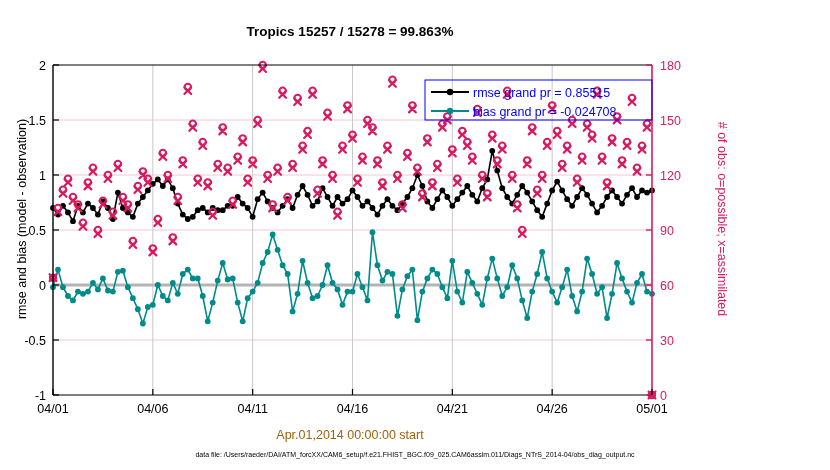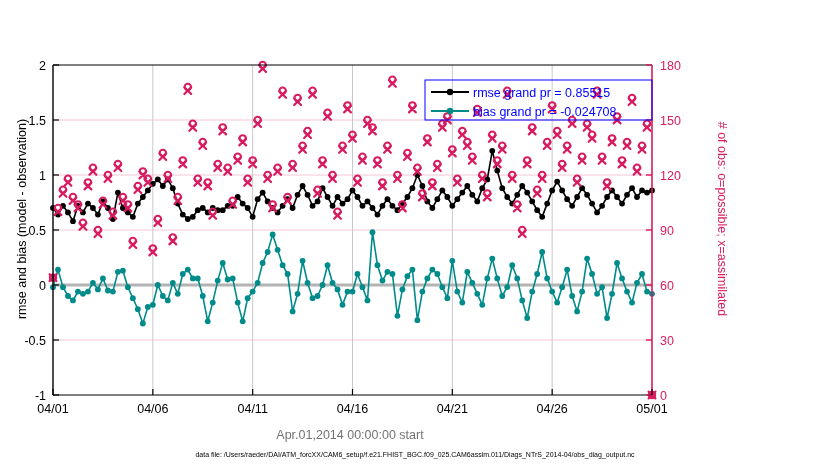--- a/index.html
+++ b/index.html
@@ -4,41 +4,42 @@
 <style>
   html,body{margin:0;padding:0;background:#ffffff;}
   body{width:830px;height:470px;overflow:hidden;
        font-family:"Liberation Sans","DejaVu Sans",sans-serif;}
   #root{position:relative;width:830px;height:470px;}
   .ttl{position:absolute;left:0;width:700px;text-align:center;
        font-weight:bold;font-size:13.5px;color:#000;letter-spacing:0px;}
   #title1{top:24px;}
   #title2{top:42px;}
   #xlabel{position:absolute;left:0;width:700px;top:428px;text-align:center;
-          font-size:12.5px;color:#737373;}
+          font-size:12.5px;color:#a16207;}
   #datafile{position:absolute;left:0;width:830px;top:451px;text-align:center;
             font-size:7px;color:#000;}
   #ylabelL{position:absolute;left:-148px;top:212px;width:340px;text-align:center;
            font-size:12.5px;color:#000;
            transform:rotate(-90deg);transform-origin:center center;}
   #ylabelR{position:absolute;left:552px;top:212px;width:340px;text-align:center;
            font-size:12.5px;color:#d81b60;
            transform:rotate(90deg);transform-origin:center center;}
   svg{position:absolute;left:0;top:0;}
   text{font-family:"Liberation Sans","DejaVu Sans",sans-serif;}
   .ytickL{font-size:12.5px;fill:#000;text-anchor:end;}
   .ytickR{font-size:12.5px;fill:#d81b60;text-anchor:start;}
   .xtick{font-size:12.5px;fill:#000;text-anchor:middle;}
   .legtxt{font-size:12.5px;fill:#0000ff;}
 </style>
 </head>
 <body>
 
 <div id="root">
 
+  <div class="ttl" id="title1">Tropics 15257 / 15278 = 99.863%</div>
 
   <div id="ylabelL">rmse and bias (model - observation)</div>
   <div id="ylabelR"># of obs: o=possible; x=assimilated</div>
 
   <div id="xlabel">Apr.01,2014 00:00:00 start</div>
   <div id="datafile">data file: /Users/raeder/DAI/ATM_forcXX/CAM6_setup/f.e21.FHIST_BGC.f09_025.CAM6assim.011/Diags_NTrS_2014-04/obs_diag_output.nc</div>
 
   <svg id="plot" width="830" height="470">
     <g id="grid-layer">
         <line x1="53" y1="340" x2="652" y2="340" stroke="#f4c7d4" stroke-width="1"></line>

